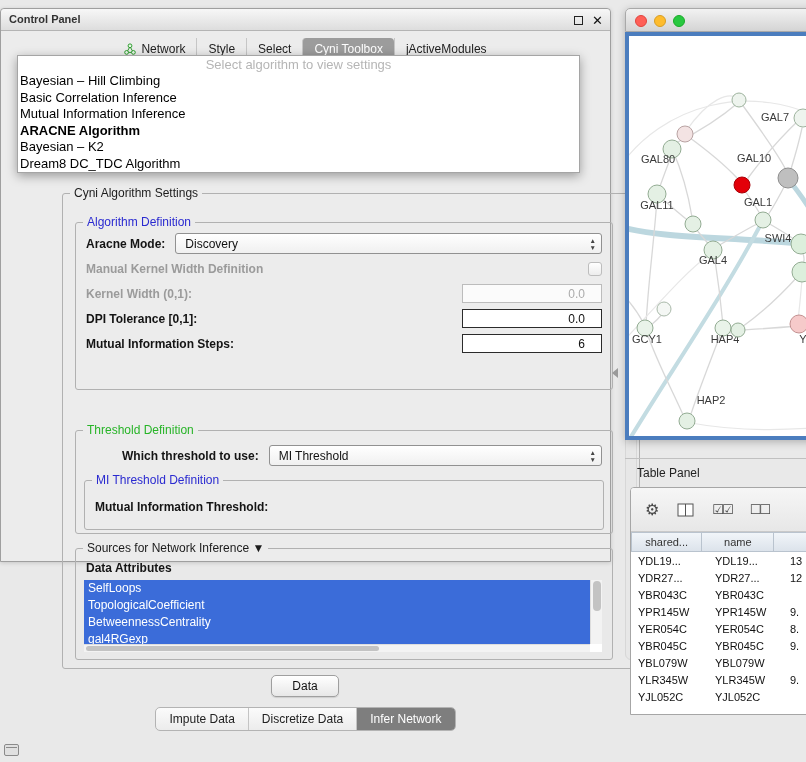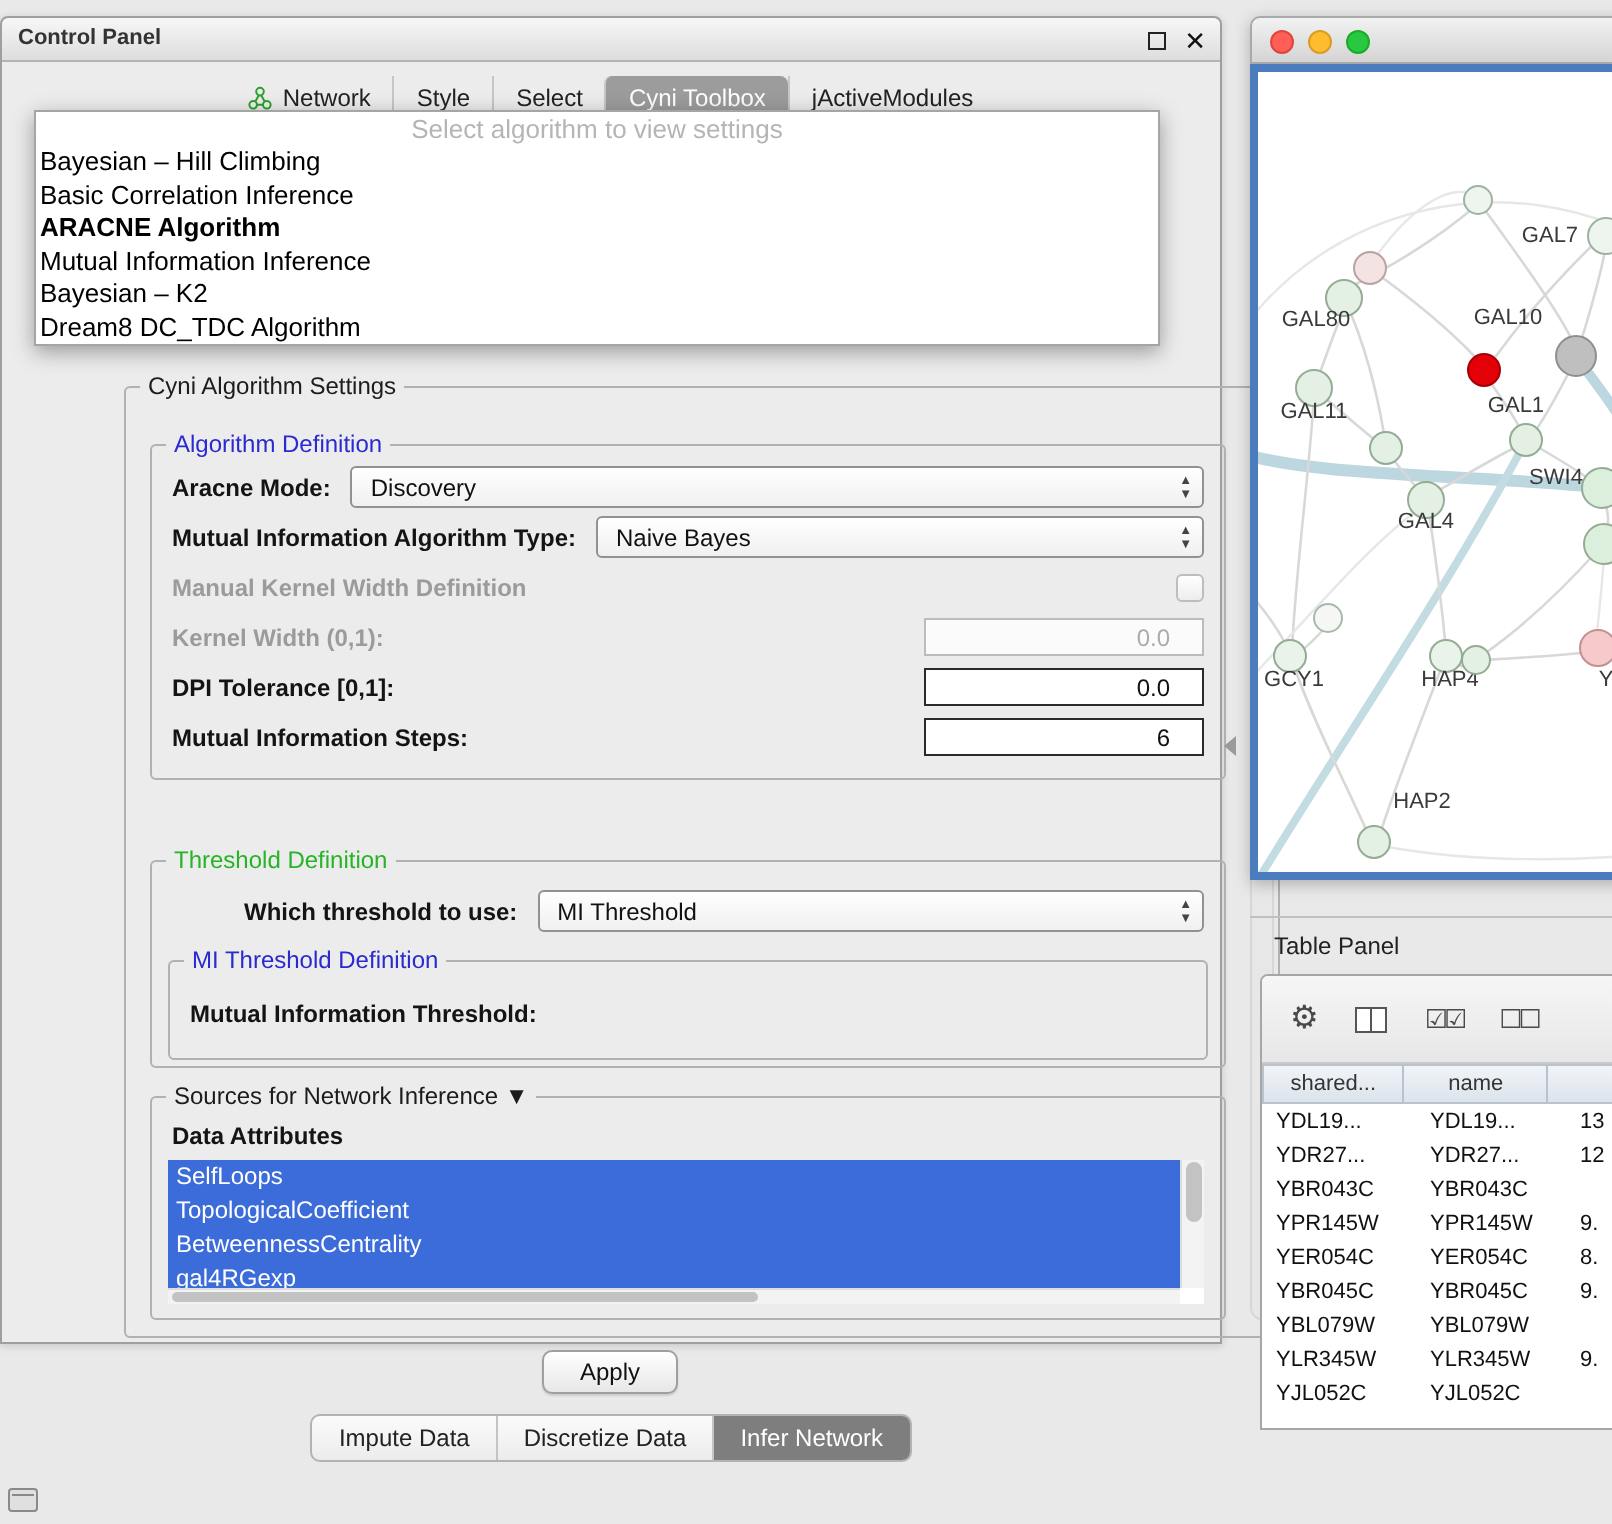--- a/index.html
+++ b/index.html
@@ -1,21 +1,21 @@
 <!DOCTYPE html>
 <html><head>
 <meta charset="utf-8">
 <style>
   *{margin:0;padding:0;box-sizing:border-box;}
   html,body{width:806px;height:762px;}
   body{position:relative;overflow:hidden;background:#e9e9e9;
        font-family:"Liberation Sans","DejaVu Sans",sans-serif;color:#111;}
 
   
-  .cpanel{position:absolute;left:0;top:8px;width:611px;height:664px;background:#ececec;
+  .cpanel{position:absolute;left:0;top:8px;width:611px;height:554px;background:#ececec;
           border:1px solid #9f9f9f;border-radius:4px 4px 0 0;box-shadow:0 1px 4px rgba(0,0,0,.15);}
   .cp-titlebar{height:22px;background:linear-gradient(#f7f7f7,#dddddd);border-bottom:1px solid #b4b4b4;
                border-radius:4px 4px 0 0;position:relative;}
   .cp-title{position:absolute;left:8px;top:0;line-height:21px;font-size:11px;font-weight:bold;color:#333;}
   .cp-btns{position:absolute;right:7px;top:0;height:22px;display:flex;align-items:center;gap:9px;}
   .float-btn{width:9px;height:9px;border:1px solid #222;display:inline-block;}
   .close-btn{font-size:13px;font-weight:bold;color:#111;line-height:1;}
 
   
   .tabbar{position:absolute;top:29px;left:0;right:0;display:flex;justify-content:center;}
@@ -183,30 +183,20 @@
         <span class="flabel">Aracne Mode:</span>
         <div class="combo">
           <span>Discovery</span>
           <span class="arrows">
               <span>▲</span>
               <span>▼</span>
             </span>
         </div>
       </div>
 
-      <div class="frow">
-        <span class="flabel">Mutual Information Algorithm Type:</span>
-        <div class="combo">
-          <span>Naive Bayes</span>
-          <span class="arrows">
-              <span>▲</span>
-              <span>▼</span>
-            </span>
-        </div>
-      </div>
 
       <div class="frow">
         <span class="flabel dis">Manual Kernel Width Definition</span>
         <span class="spacer"></span>
         <span class="checkbox"></span>
       </div>
 
       <div class="frow">
         <span class="flabel dis">Kernel Width (0,1):</span>
         <span class="spacer"></span>
@@ -270,38 +260,38 @@
             <div class="list-hthumb"></div>
           </div>
       </div>
     </div>
 
     <div class="settings-scroll">
       <div class="settings-thumb"></div>
     </div>
   </div>
 
-  <button class="apply-btn">Apply</button>
+  <button class="apply-btn">Data</button>
 
   <div class="bottom-tabbar-wrap">
     <div class="bottom-tabbar">
         <div class="btab">Impute Data</div>
         <div class="btab">Discretize Data</div>
         <div class="btab sel">Infer Network</div>
       </div>
   </div>
 </div>
 
 <div class="popup">
   <div class="dd-placeholder">Select algorithm to view settings</div>
   <div>
       <div class="dd-item">Bayesian – Hill Climbing</div>
       <div class="dd-item">Basic Correlation Inference</div>
+      <div class="dd-item">Mutual Information Inference</div>
       <div class="dd-item sel">ARACNE Algorithm</div>
-      <div class="dd-item">Mutual Information Inference</div>
       <div class="dd-item">Bayesian – K2</div>
       <div class="dd-item">Dream8 DC_TDC Algorithm</div>
     </div>
 </div>
 
 <div class="netwin">
   <div class="net-titlebar">
     <div class="lights">
       <span class="light red"></span>
       <span class="light yellow"></span>

